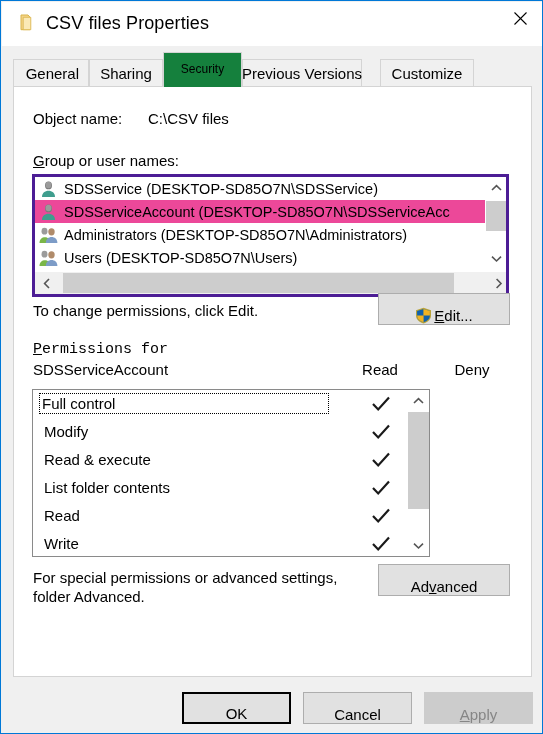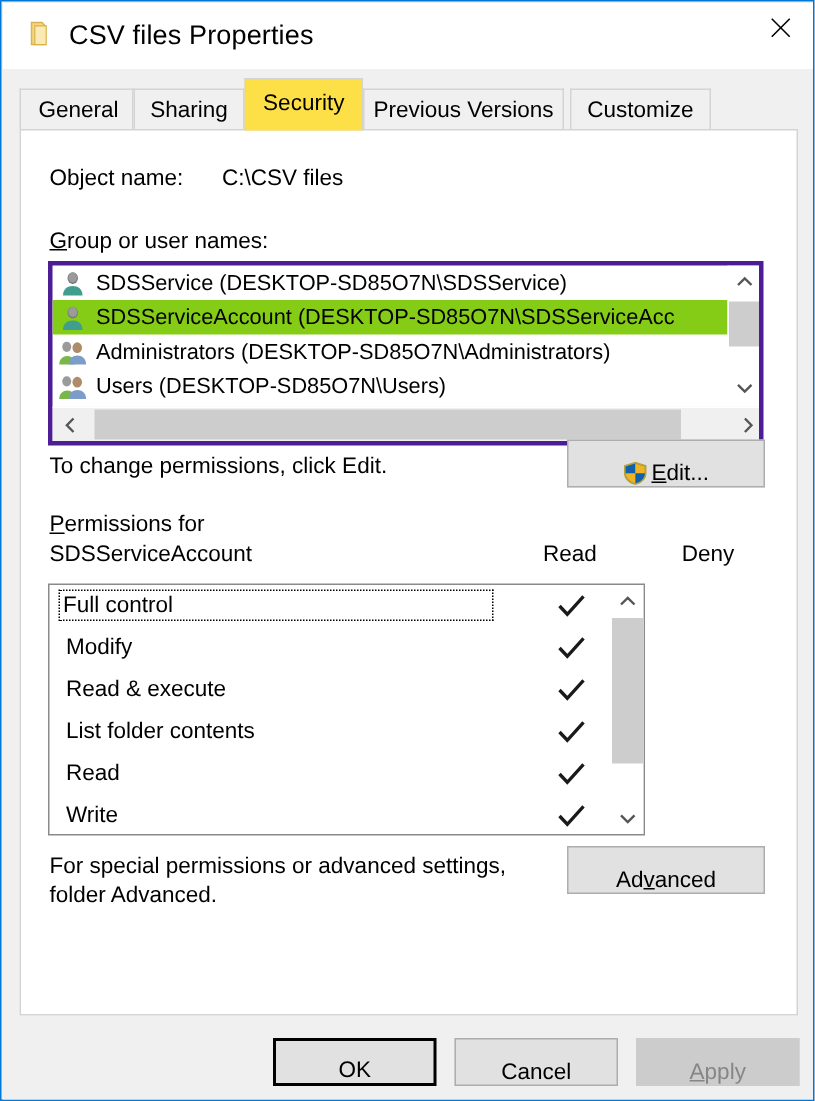--- a/index.html
+++ b/index.html
@@ -59,24 +59,24 @@
     border: 1px solid #d4d4d4;
     border-bottom: none;
     display: flex; align-items: center; justify-content: center;
     font-size: 15px; color: #000;
     white-space: nowrap;
     cursor: default;
     padding: 0 9px;
   }
   .tab.active {
     height: 35px;
-    background: #fde047;
+    background: #15803d;
     border-color: #d4d4d4;
     z-index: 3;
-    font-size: 15px;
+    font-size: 12px;
     padding-bottom: 3px;
   }
 
   
   .tabpanel {
     position: absolute; left: 12px; top: 85px;
     width: 519px; height: 591px;
     background: #ffffff;
     border: 1px solid #d4d4d4;
     z-index: 2;
@@ -114,21 +114,21 @@
   }
   .gl-row {
     position: relative;
     height: 23px;
     display: flex; align-items: center;
     padding-left: 4px;
     font-size: 14.5px; color: #000;
     white-space: nowrap;
     cursor: default;
   }
-  .gl-row.selected { background: #84cc16; }
+  .gl-row.selected { background: #ec4899; }
   .gl-row .uicon { width: 20px; height: 18px; flex: none; margin-right: 5px; }
 
   
   .gl-vscroll {
     position: absolute; right: 0; top: 0;
     width: 21px; height: 92px;
     background: #ffffff;
     border-left: 1px solid #ffffff;
   }
   .sb-arrow {
@@ -179,21 +179,21 @@
   .btn-edit {
     left: 364px; top: 206px;
     width: 132px; height: 32px;
     gap: 2px;
   }
   .shield-icon { width: 17px; height: 17px; flex: none; }
 
   
   .perm-label1 {
     position: absolute; left: 19px; top: 254px;
-    font-size: 15px; color: #000;
+    font-size: 15px; color: #000; font-family: Liberation Mono, monospace;
   }
   .perm-label2 {
     position: absolute; left: 19px; top: 274px;
     font-size: 15px; color: #000;
   }
   .col-allow {
     position: absolute; left: 340px; top: 274px;
     width: 52px; text-align: center;
     font-size: 15px; color: #000;
   }
@@ -305,21 +305,21 @@
   <div class="tabstrip">
     <div class="tab" style="left:11px;  width:76px;justify-content:flex-end;">
         <span>General</span>
       </div>
     <div class="tab" style="left:87px;  width:74px;">
         <span>Sharing</span>
       </div>
     <div class="tab active" style="left:161px; width:79px;">
         <span>Security</span>
       </div>
-    <div class="tab" style="left:240px; width:134px;">
+    <div class="tab" style="left:240px; width:120px;">
         <span>Previous Versions</span>
       </div>
     <div class="tab" style="left:378px; width:94px;">
         <span>Customize</span>
       </div>
   </div>
 
   <div class="tabpanel">
 
     <span class="objname-label">Object name:</span>

